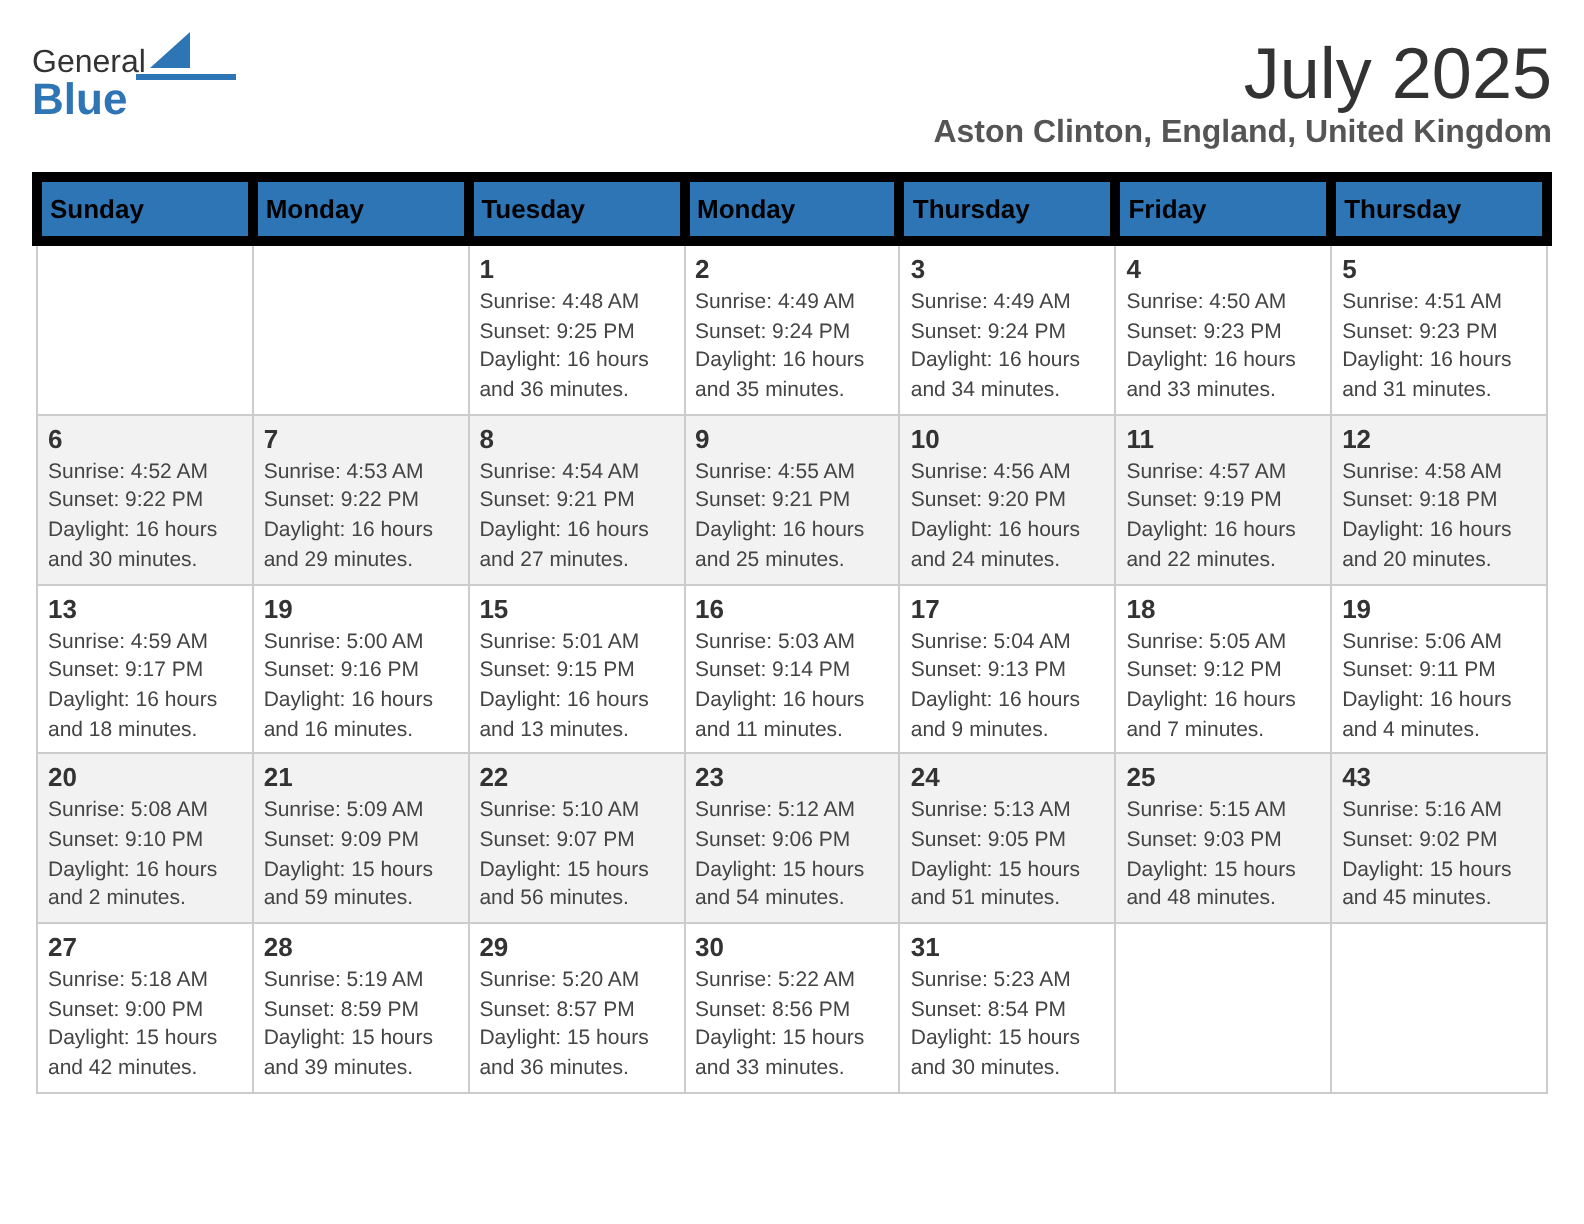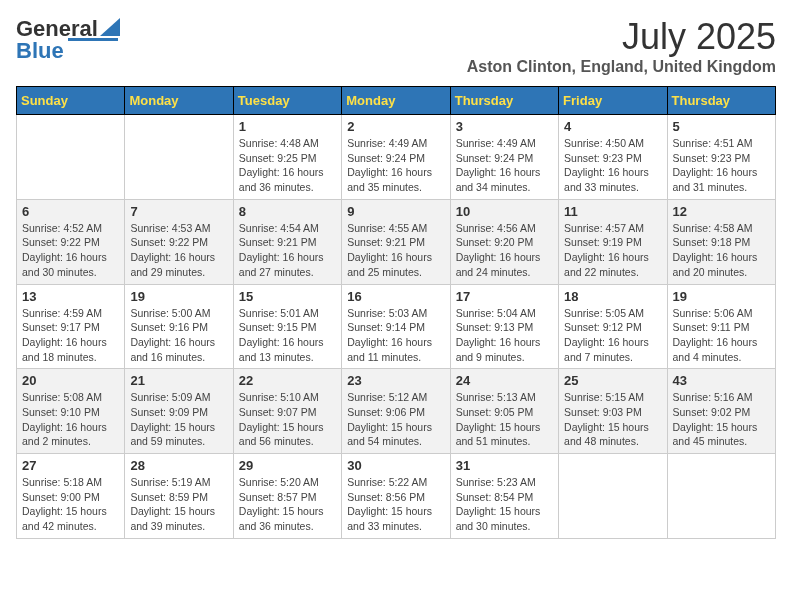--- a/index.html
+++ b/index.html
@@ -34,26 +34,26 @@
       color: #555;
       font-weight: bold;
     }
     table {
       width: 100%;
       border-collapse: collapse;
       font-size: 11px;
     }
     thead tr th {
       background: #2e75b6;
-      color: #fde047;
+      color: #000000;
       padding: 6px 4px;
       text-align: left;
       font-size: 13px;
       font-weight: bold;
-      border: 1px solid #000000;
+      border: 5px solid #000000;
     }
     tbody tr td {
       border: 1px solid #ccc;
       padding: 4px 5px;
       vertical-align: top;
       color: #333;
       min-height: 80px;
       width: 14.28%;
     }
     .day-num {
@@ -75,21 +75,21 @@
       background: #f2f2f2;
     }
     .empty { background: #fff !important; }
   </style>
 </head>
 <body>
 
 <div class="header">
   <div class="logo">
     <div style="display:flex; align-items: flex-end;">
-      <span style="font-size:22px; font-weight:bold; color:#333;text-align:center;">General</span>
+      <span style="font-size:16px; font-weight:normal; color:#333;text-align:center;">General</span>
       <div style="position:relative; margin-left:2px; margin-bottom:2px;">
         <svg width="20" height="18" viewBox="0 0 20 18">
           <polygon points="0,18 20,18 20,0" fill="#2e75b6"></polygon>
         </svg>
       </div>
     </div>
     <div style="display:flex; margin-top:-4px;">
       <span style="font-size:22px; font-weight:bold; color:#2e75b6;">Blue</span>
       <div style="height:3px; background:#2e75b6; width:50px; margin-left:4px; margin-bottom:2px;"></div>
     </div>

